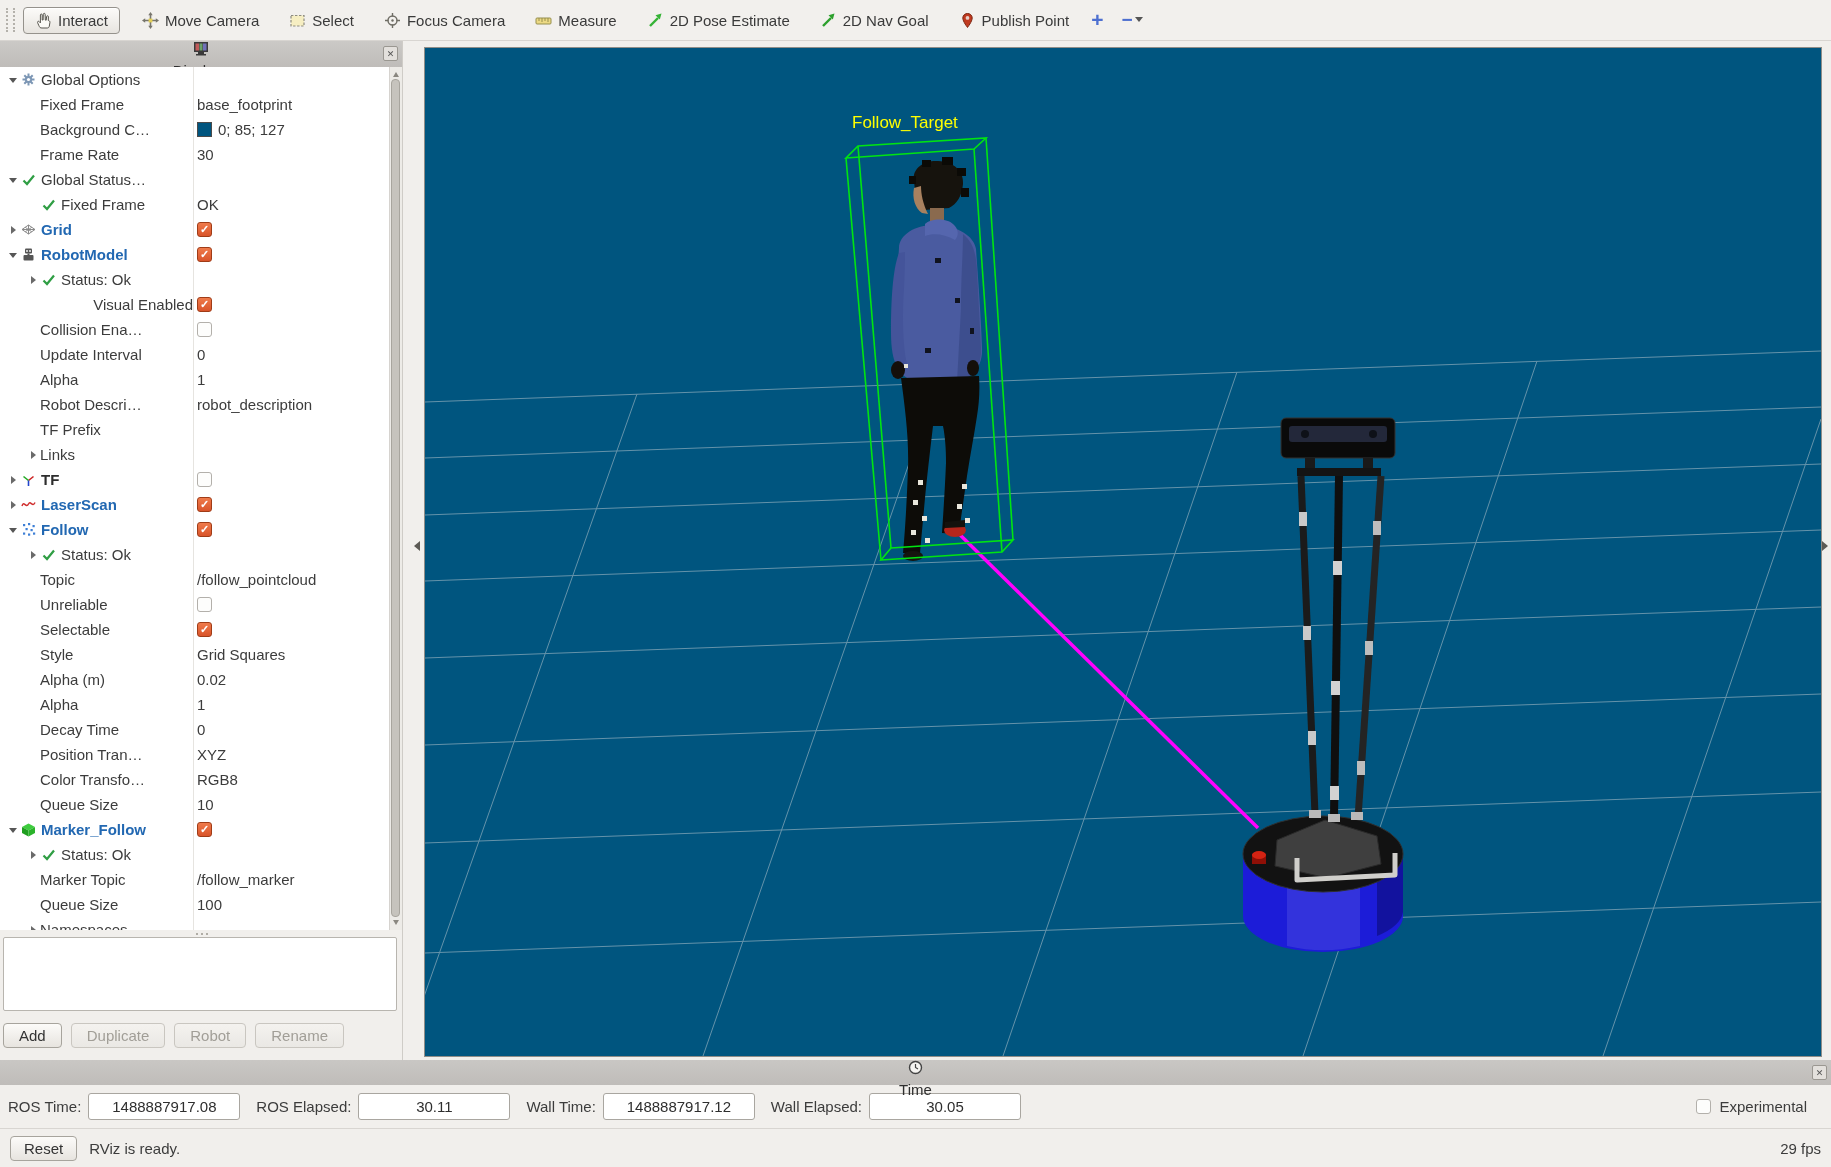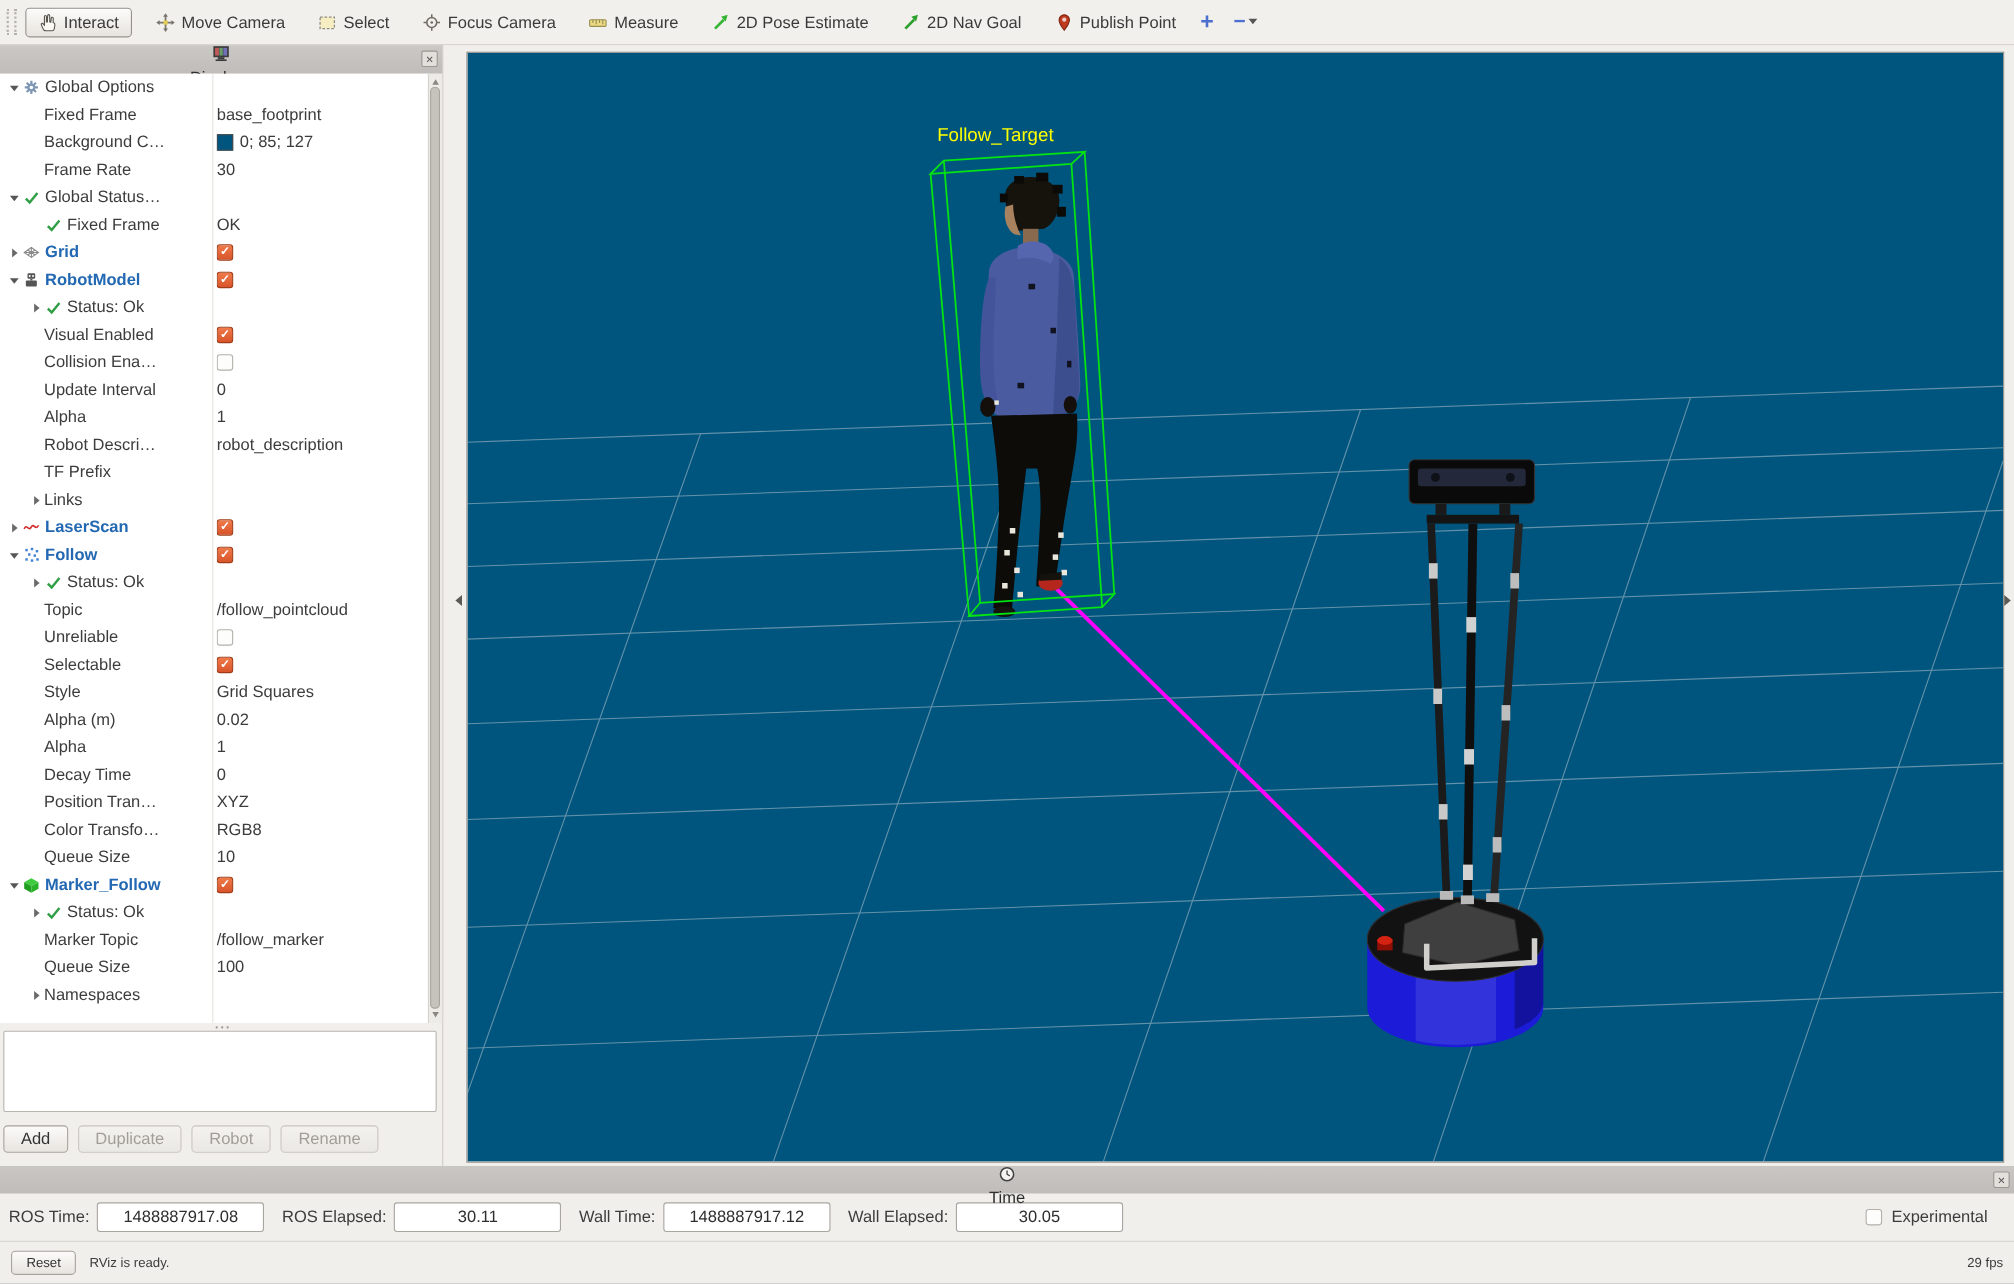--- a/index.html
+++ b/index.html
@@ -55,21 +55,21 @@
   
   .time-panel{position:absolute;left:0;top:1060px;width:1831px;height:68px;background:#f1efec;}
   .time-header{height:25px;background:linear-gradient(#c9c7c4,#bfbcb9);display:flex;align-items:center;gap:6px;padding:0 7px;font-size:15px;color:#2e2e2e;position:relative;flex-direction:column;}
   .time-row{height:43px;display:flex;align-items:center;padding-left:8px;gap:16px;font-size:15px;}
   .time-fields{display:flex;align-items:center;gap:16px;}
   .tfield{display:flex;align-items:center;gap:7px;}
   .tinput{width:152px;height:27px;background:#fff;border:1px solid #a9a6a0;border-radius:3px;font-size:15px;padding:0 7px;box-sizing:border-box;font-family:"Liberation Sans",sans-serif;color:#2e2e2e;text-align:center;}
   .exp{margin-left:auto;margin-right:24px;display:flex;gap:8px;align-items:center;}
   .exp-cb{width:15px;height:15px;border:1px solid #b3b0ab;background:#fdfdfc;border-radius:3px;box-sizing:border-box;}
   
-  .status-bar{position:absolute;left:0;top:1128px;width:1831px;height:39px;background:#f1efec;border-top:1px solid #d8d5d1;display:flex;align-items:center;padding:0 10px;gap:12px;font-size:12px;box-sizing:border-box;}
+  .status-bar{position:absolute;left:0;top:1128px;width:1831px;height:39px;background:#f1efec;border-top:1px solid #d8d5d1;display:flex;align-items:center;padding:0 10px;gap:12px;font-size:15px;box-sizing:border-box;}
   .reset-btn{padding:3px 13px;border:1px solid #a7a49d;border-radius:4px;background:linear-gradient(#fcfbf9,#e7e4df);color:#333;}
   .fps{margin-left:auto;color:#3c3c3c;}
 </style>
 </head>
 <body>
 
 <div class="app">
 
   <div class="toolbar">
     <div class="grip"></div>
@@ -290,21 +290,21 @@
             <span class="ticn">
               <svg width="15" height="15">
                 <path d="M2.5,8.5 L6,12 L13,3.5" stroke="#2f9e44" stroke-width="2.2" fill="none"></path>
               </svg>
             </span>
             <span>Status: Ok</span>
           </div>
           <div class="tval"></div>
         </div>
         <div class="trow">
-          <div class="tleft" style="padding-left: 26px;">
+          <div class="tleft" style="padding-left: 26px; justify-content: flex-end;">
             <span class="spacer"></span>
             <span>Visual Enabled</span>
           </div>
           <div class="tval">
             <span class="cb on">✓</span>
           </div>
         </div>
         <div class="trow">
           <div class="tleft" style="padding-left: 26px;">
             <span class="spacer"></span>
@@ -347,20 +347,36 @@
             <span>TF Prefix</span>
           </div>
           <div class="tval"></div>
         </div>
         <div class="trow">
           <div class="tleft" style="padding-left: 26px;">
             <span class="arr right"></span>
             <span>Links</span>
           </div>
           <div class="tval"></div>
+        </div>
+        <div class="trow">
+          <div class="tleft" style="padding-left: 6px;">
+            <span class="arr right"></span>
+            <span class="ticn">
+              <svg width="15" height="15">
+                <path d="M7.5,8.5 L12.5,4.5" stroke="#cc2222" stroke-width="1.6"></path>
+                <path d="M7.5,8.5 L2.5,4.5" stroke="#22aa22" stroke-width="1.6"></path>
+                <path d="M7.5,8.5 L7.5,14" stroke="#2244cc" stroke-width="1.6"></path>
+              </svg>
+            </span>
+            <span class="boldlbl">TF</span>
+          </div>
+          <div class="tval">
+            <span class="cb off"></span>
+          </div>
         </div>
         <div class="trow">
           <div class="tleft" style="padding-left: 6px;">
             <span class="arr right"></span>
             <span class="ticn">
               <svg width="15" height="15">
                 <path d="M1,9 C3,3 5,12 7.5,7 C9.5,3 11.5,11 14,5.5" stroke="#d03030" stroke-width="1.5" fill="none"></path>
               </svg>
             </span>
             <span class="tlabel-blue">LaserScan</span>

